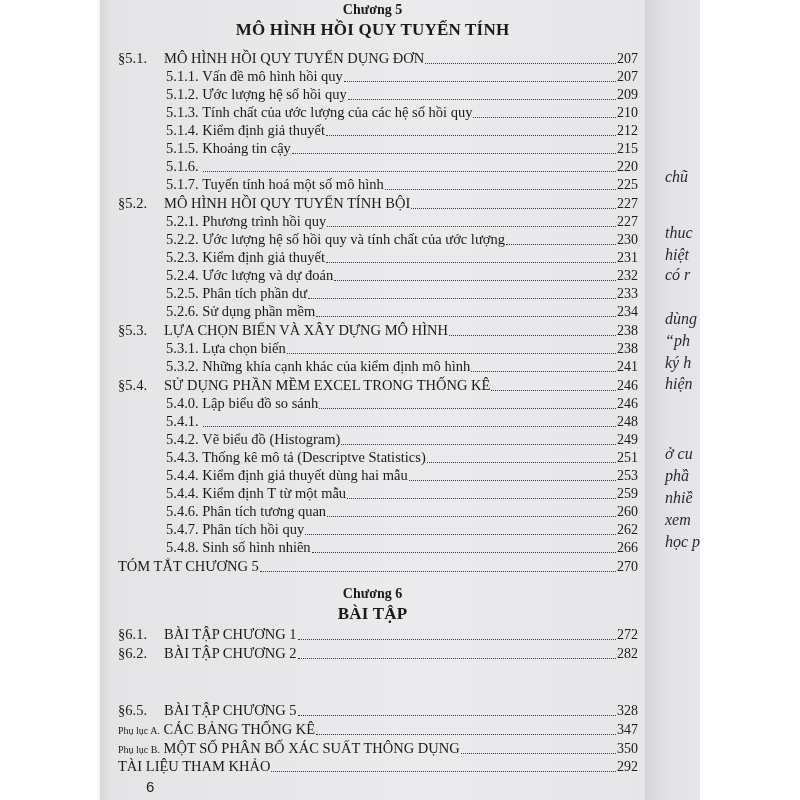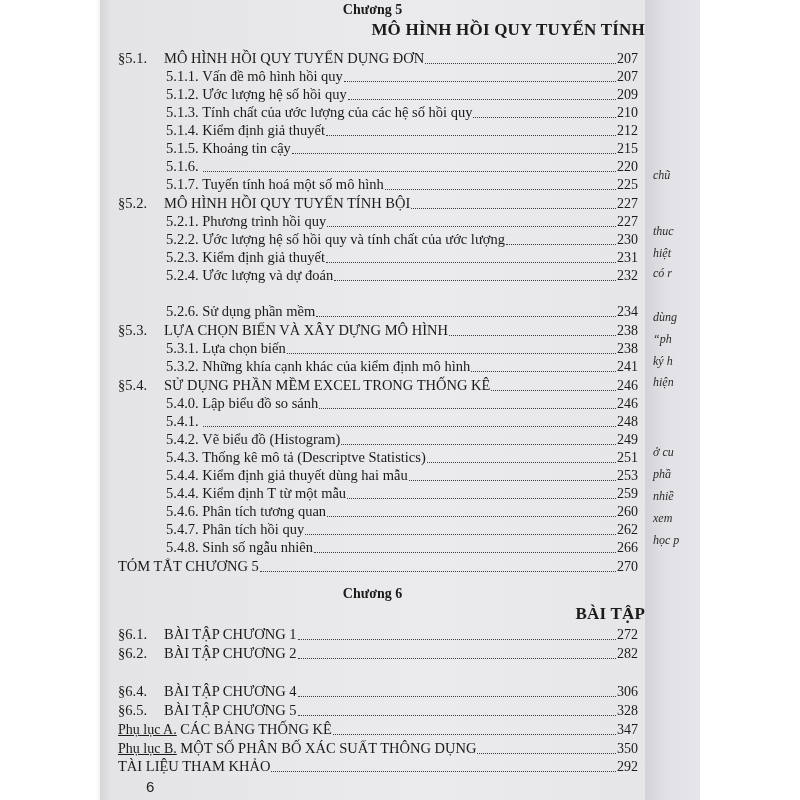--- a/index.html
+++ b/index.html
@@ -16,29 +16,29 @@
     .page-shadow {
       position: absolute; left: 96px; top: 0; width: 6px; height: 800px;
       background: linear-gradient(90deg, rgba(0,0,0,0) 0, rgba(0,0,0,0.08) 100%);
     }
     .adjacent {
       position: absolute; left: 645px; top: 0; width: 55px; height: 800px;
       background: linear-gradient(90deg, #d2d2d8 0, #e2e2e6 40%, #e6e6ea 100%);
       overflow: hidden;
     }
     .adjacent .w {
-      position: absolute; left: 8px; font-style: italic; font-size: 12px;
+      position: absolute; left: 20px; font-style: italic; font-size: 16px;
       color: #2a2a2a; white-space: nowrap;
     }
     .chapter-label {
       position: absolute; left: 0; width: 545px; text-align: center;
       font-weight: bold; font-size: 14px;
     }
     .chapter-title {
-      position: absolute; left: 0; width: 545px; text-align: right;
+      position: absolute; left: 0; width: 545px; text-align: center;
       font-weight: bold; font-size: 17px; letter-spacing: 0.2px;
     }
     .row {
       position: absolute; display: flex; align-items: baseline;
       font-size: 14.5px; white-space: nowrap; height: 18px;
     }
     .row .num { flex: 0 0 auto; }
     .row .txt { flex: 0 0 auto; }
     .row .dots {
       flex: 1 1 auto; overflow: hidden; margin: 0 1px;
@@ -48,21 +48,21 @@
     .row .pg { flex: 0 0 auto; font-size: 14px; }
     .sec { left: 18px; width: 520px; }
     .sec .num { width: 46px; }
     .sub { left: 66px; width: 472px; }
     .sub .txt { padding-left: 0; }
     .misc { left: 18px; width: 520px; }
     .page-number {
       position: absolute; left: 46px; top: 778px; font-family: "Liberation Sans", sans-serif;
       font-size: 15px; color: #222;
     }
-    .small { font-size: 14px; text-decoration: underline; }
+    .small { font-size: 10px; }
   </style>
 </head>
 <body>
 
 <div class="page-shadow"></div>
 
 <div class="page">
 
   <div class="chapter-label" style="top:2px">Chương 5</div>
   <div class="chapter-title" style="top:20px">MÔ HÌNH HỒI QUY TUYẾN TÍNH</div>
@@ -138,20 +138,26 @@
     <span class="txt">Kiểm định giả thuyết</span>
     <span class="dots"></span>
     <span class="pg">231</span>
   </div>
   <div class="row sub" style="top:267px">
     <span class="txt">5.2.4.</span>&nbsp;
     <span class="txt">Ước lượng và dự đoán</span>
     <span class="dots"></span>
     <span class="pg">232</span>
   </div>
+  <div class="row sub" style="top:285px">
+    <span class="txt">5.2.5.</span>&nbsp;
+    <span class="txt">Phân tích phần dư</span>
+    <span class="dots"></span>
+    <span class="pg">233</span>
+  </div>
   <div class="row sub" style="top:303px">
     <span class="txt">5.2.6.</span>&nbsp;
     <span class="txt">Sử dụng phần mềm</span>
     <span class="dots"></span>
     <span class="pg">234</span>
   </div>
 
   <div class="row sec" style="top:322px">
     <span class="num">§5.3.</span>
     <span class="txt">LỰA CHỌN BIẾN VÀ XÂY DỰNG MÔ HÌNH</span>
@@ -219,21 +225,21 @@
     <span class="pg">260</span>
   </div>
   <div class="row sub" style="top:521px">
     <span class="txt">5.4.7.</span>&nbsp;
     <span class="txt">Phân tích hồi quy</span>
     <span class="dots"></span>
     <span class="pg">262</span>
   </div>
   <div class="row sub" style="top:539px">
     <span class="txt">5.4.8.</span>&nbsp;
-    <span class="txt">Sinh số ngẫu nhiên</span>
+    <span class="txt">Sinh số hình nhiên</span>
     <span class="dots"></span>
     <span class="pg">266</span>
   </div>
 
   <div class="row misc" style="top:558px">
     <span class="txt">TÓM TẮT CHƯƠNG 5</span>
     <span class="dots"></span>
     <span class="pg">270</span>
   </div>
 
@@ -244,26 +250,20 @@
     <span class="num">§6.1.</span>
     <span class="txt">BÀI TẬP CHƯƠNG 1</span>
     <span class="dots"></span>
     <span class="pg">272</span>
   </div>
   <div class="row sec" style="top:645px">
     <span class="num">§6.2.</span>
     <span class="txt">BÀI TẬP CHƯƠNG 2</span>
     <span class="dots"></span>
     <span class="pg">282</span>
-  </div>
-  <div class="row sec" style="top:683px">
-    <span class="num">§6.4.</span>
-    <span class="txt">BÀI TẬP CHƯƠNG 4</span>
-    <span class="dots"></span>
-    <span class="pg">306</span>
   </div>
   <div class="row sec" style="top:702px">
     <span class="num">§6.5.</span>
     <span class="txt">BÀI TẬP CHƯƠNG 5</span>
     <span class="dots"></span>
     <span class="pg">328</span>
   </div>
 
   <div class="row misc" style="top:721px">
     <span class="txt small">Phụ lục A.</span>&nbsp;

